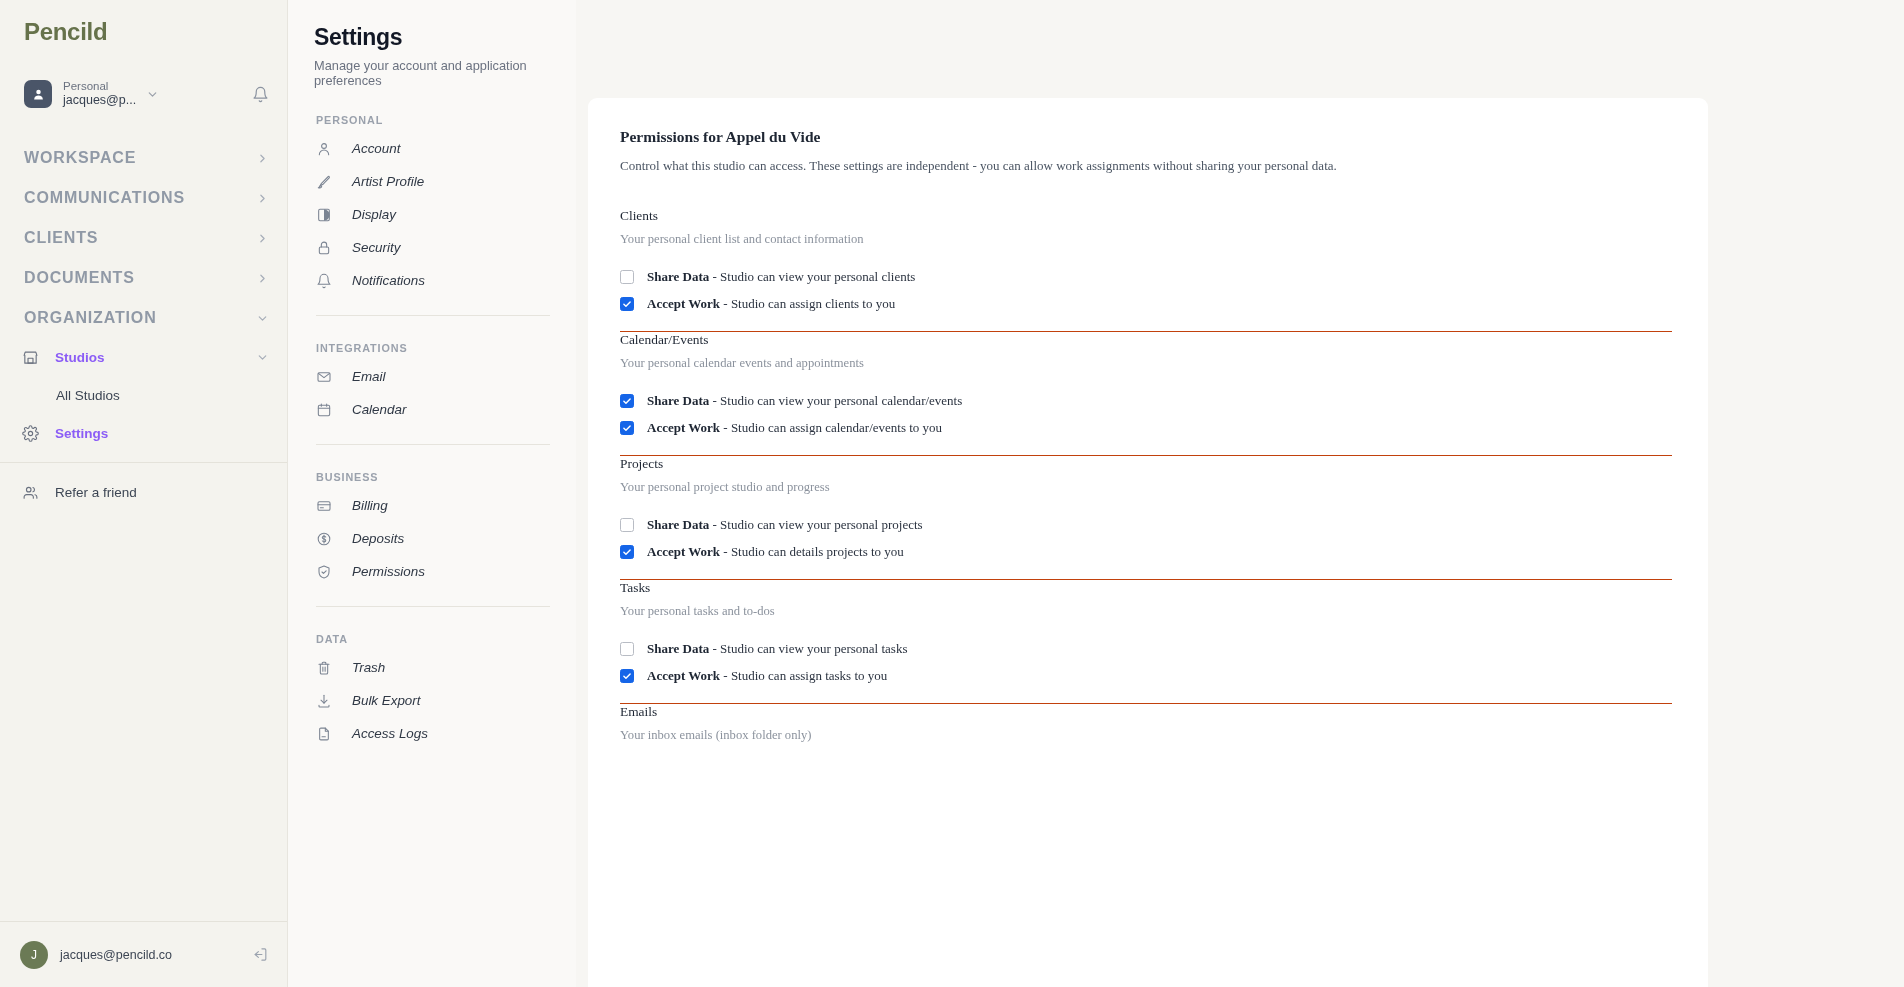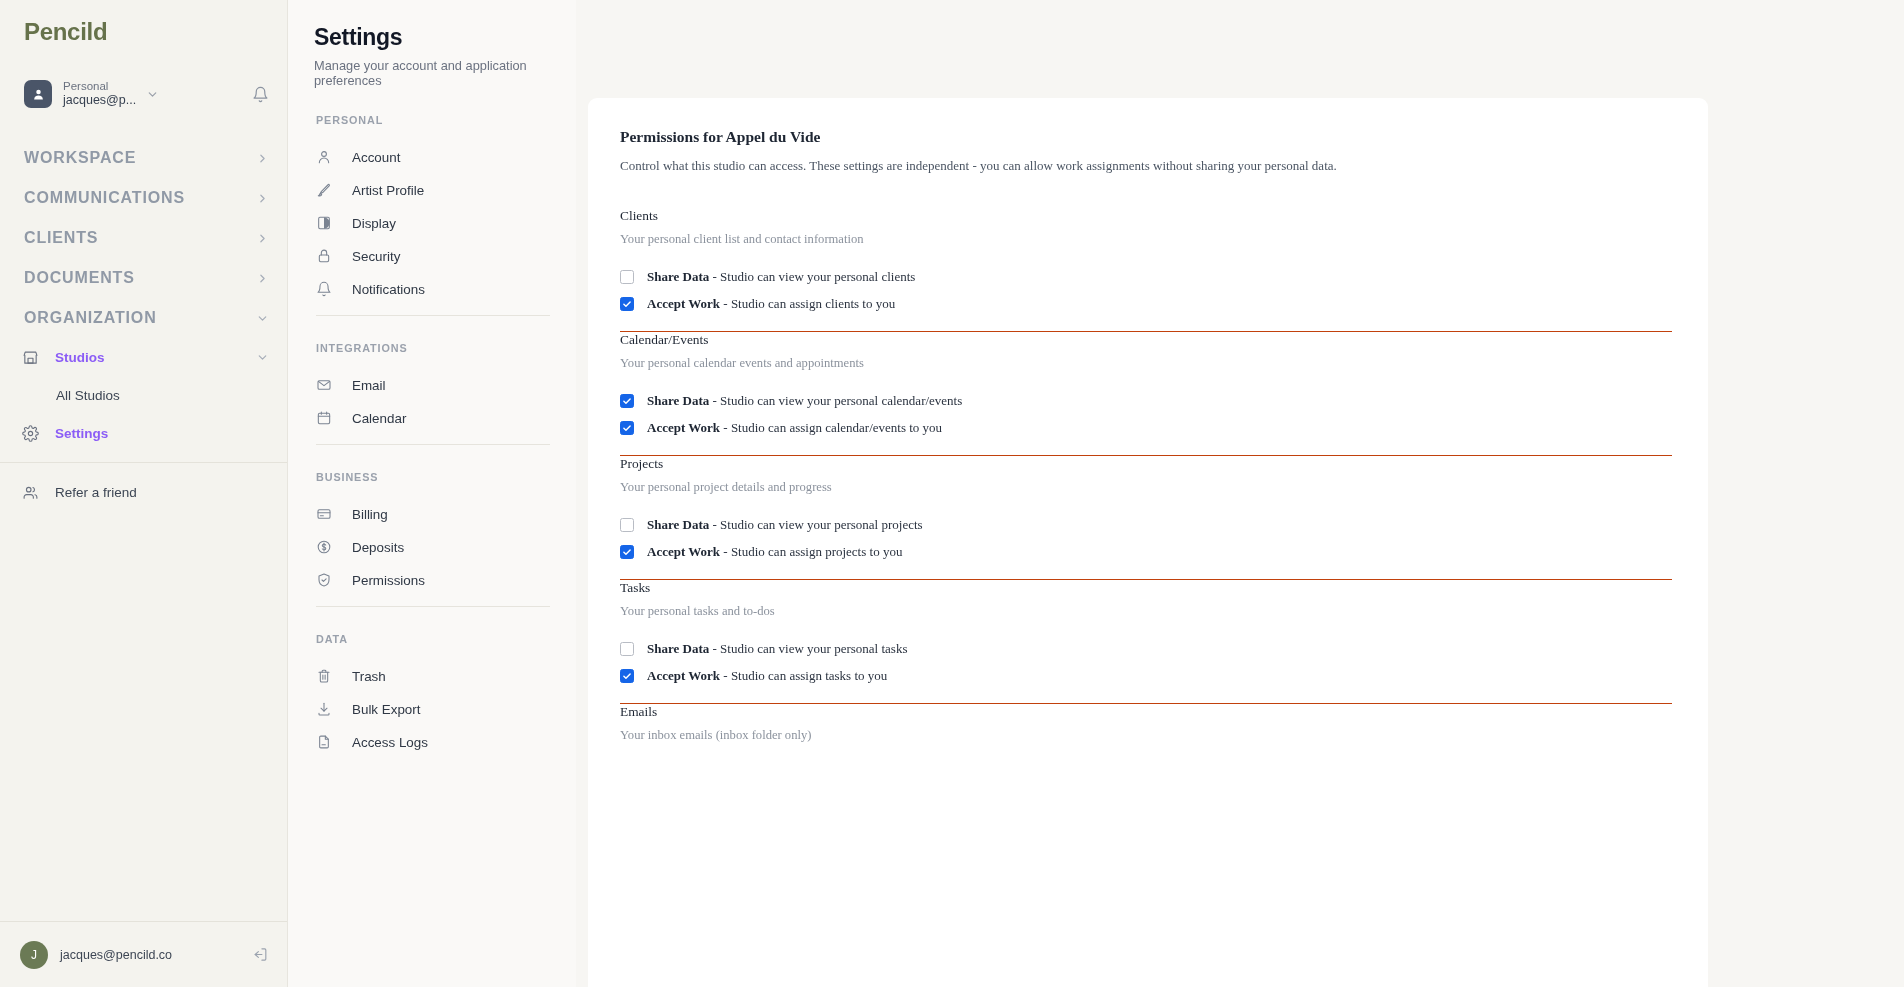--- a/index.html
+++ b/index.html
@@ -91,22 +91,22 @@
   }
   .page-title { font-size: 23px; font-weight: bold; color: #121826; letter-spacing: -0.3px; }
   .page-sub { font-size: 12.8px; color: #6b7280; margin-top: 7px; }
 
   .set-group { margin-top: 26px; }
   .set-group-label {
     font-size: 10.8px; letter-spacing: 0.9px; color: #9aa1ac;
     font-weight: 600; padding-left: 2px; margin-bottom: 6px;
   }
   .set-item {
-    display: flex; align-items: flex-end; height: 33px;
-    cursor: pointer; padding-left: 2px;
+    display: flex; align-items: center; height: 33px;
+    cursor: pointer; padding-left: 2px; font-style: italic;
   }
   .set-item .ico { width: 18px; flex: 0 0 18px; display: flex; color: #7b8492; }
   .set-item .lbl { margin-left: 18px; font-size: 13.4px; color: #2f3845; }
   .set-divider { height: 1px; background: #e6e4dd; margin: 18px 26px 0 2px; }
 
   
   .main-wrap { flex: 1; padding: 98px 32px 0 12px; }
   .card {
     background: #ffffff;
     border-radius: 9px 9px 0 0;
@@ -470,35 +470,35 @@
                     <polyline points="4.5 12.5 9.5 17.5 19.5 7"></polyline>
                   </svg>
               </span>
               <span class="txt"><b>Accept Work</b><span> - Studio can assign calendar/events to you</span></span>
             </label>
           </div>
         </div>
 
         <div class="perm-block">
           <div class="perm-name">Projects</div>
-          <div class="perm-desc">Your personal project details and progress</div>
+          <div class="perm-desc">Your personal project studio and progress</div>
           <div class="perm-rows">
             <label class="perm-row">
               <span class="cb">
                 
               </span>
               <span class="txt"><b>Share Data</b><span> - Studio can view your personal projects</span></span>
             </label>
             <label class="perm-row">
               <span class="cb on">
                 <svg class="tick" width="10" height="10" viewBox="0 0 24 24" fill="none" stroke="#fff" stroke-width="3.4" stroke-linecap="round" stroke-linejoin="round">
                     <polyline points="4.5 12.5 9.5 17.5 19.5 7"></polyline>
                   </svg>
               </span>
-              <span class="txt"><b>Accept Work</b><span> - Studio can assign projects to you</span></span>
+              <span class="txt"><b>Accept Work</b><span> - Studio can details projects to you</span></span>
             </label>
           </div>
         </div>
 
         <div class="perm-block">
           <div class="perm-name">Tasks</div>
           <div class="perm-desc">Your personal tasks and to-dos</div>
           <div class="perm-rows">
             <label class="perm-row">
               <span class="cb">

